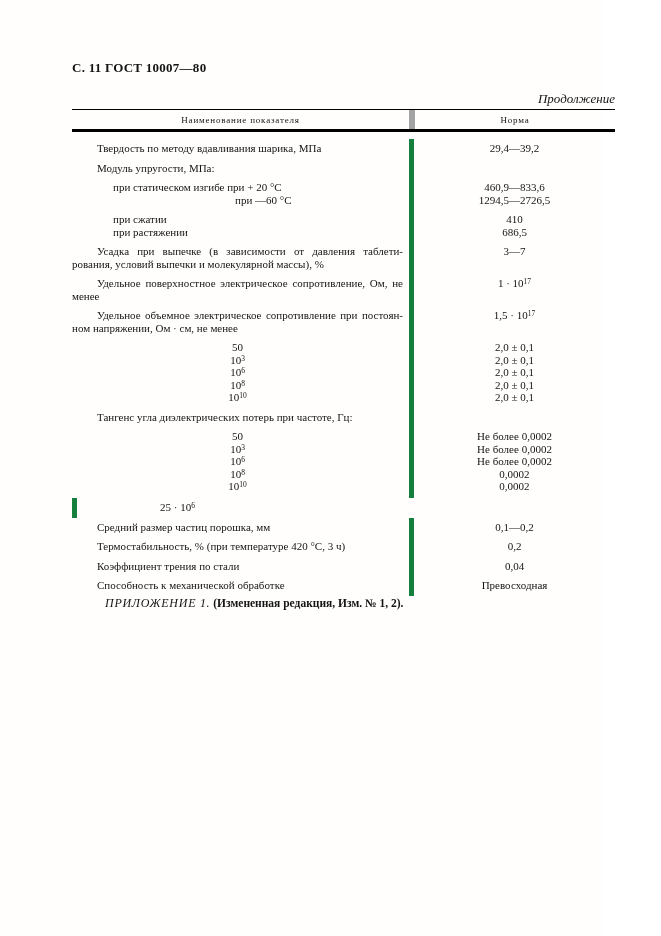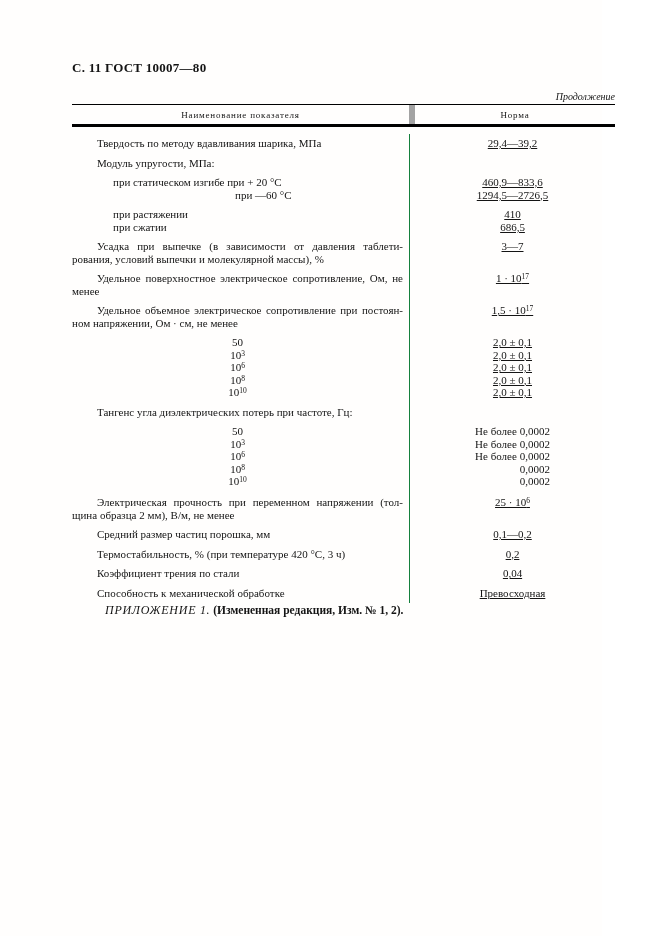--- a/index.html
+++ b/index.html
@@ -20,50 +20,50 @@
   .doc-header {
     font-weight: bold;
     font-size: 13px;
     letter-spacing: 0.02em;
   }
   .continuation {
     margin-top: 15px;
     width: 543px;
     text-align: right;
     font-style: italic;
-    font-size: 10px;
+    font-size: 13px;
   }
   .spec-table {
     margin-top: 2px;
     width: 543px;
     border-top: 1.5px solid #000;
   }
   .t-head { display: flex; border-bottom: 3px solid #000; }
   .th {
     font-size: 9px;
     letter-spacing: 0.09em;
     text-align: center;
     padding: 5px 2px 4px 2px;
   }
   .th.c1w { width: 337px; }
   .th.c2w { width: 206px; border-left: 6px solid #a3a3a3; }
   .t-body { padding-top: 7px; }
   .row { display: flex; }
   .row .c1 { width: 337px; padding: 3px 6px 4px 0; }
-  .row .c2 { width: 206px; border-left: 1px solid #15803d; padding: 3px 2px 4px 2px; text-decoration: underline; }
+  .row .c2 { width: 206px; border-left: 5px solid #15803d; padding: 3px 2px 4px 2px; }
   .ln, .vln { font-size: 11px; line-height: 12.5px; }
   .ln.first { text-indent: 25px; }
   .ln.firstj { text-indent: 25px; text-align: justify; text-align-last: justify; }
   .ln.cont  { text-align: left; }
   .ln.sub   { padding-left: 41px; }
   .ln.sub2  { padding-left: 163px; }
   .ln.centered { text-align: center; }
   .vwrap.center { text-align: center; }
   .vwrap.rightblock { text-align: center; }
-  .vwrap.rightblock .stack { display: inline-block; text-align: right; }
+  .vwrap.rightblock .stack { display: inline-block; }
   sup { font-size: 7.5px; line-height: 0; vertical-align: 3.5px; letter-spacing: 0; }
   .appendix {
     padding-left: 33px;
     font-size: 11.5px;
   }
   .app-italic { font-style: italic; font-size: 12px; letter-spacing: 0.06em; }
   .app-bold { font-weight: bold; }
 </style>
 </head>
 <body>
@@ -106,22 +106,22 @@
           </div>
           <div class="c2">
             <div class="vwrap center">
               <div class="vln">460,9—833,6</div>
               <div class="vln">1294,5—2726,5</div>
             </div>
           </div>
         </div>
         <div class="row">
           <div class="c1">
+            <div class="ln sub">при сжатии</div>
             <div class="ln sub">при растяжении</div>
-            <div class="ln sub">при сжатии</div>
           </div>
           <div class="c2">
             <div class="vwrap center">
               <div class="vln">410</div>
               <div class="vln">686,5</div>
             </div>
           </div>
         </div>
         <div class="row">
           <div class="c1">
@@ -188,24 +188,20 @@
             <div class="ln centered">10<sup>3</sup></div>
             <div class="ln centered">10<sup>6</sup></div>
             <div class="ln centered">10<sup>8</sup></div>
             <div class="ln centered">10<sup>10</sup></div>
           </div>
           <div class="c2">
             <div class="vwrap rightblock"><span class="stack"><div class="vln">Не более 0,0002</div><div class="vln">Не более 0,0002</div><div class="vln">Не более 0,0002</div><div class="vln">0,0002</div><div class="vln">0,0002</div></span></div>
           </div>
         </div>
         <div class="row">
-          <div class="c1">
-            <div class="ln firstj">Электрическая прочность при переменном напряжении (тол-</div>
-            <div class="ln cont">щина образца 2 мм), В/м, не менее</div>
-          </div>
           <div class="c2">
             <div class="vwrap center">
               <div class="vln">25 · 10<sup>6</sup></div>
             </div>
           </div>
         </div>
         <div class="row">
           <div class="c1">
             <div class="ln first">Средний размер частиц порошка, мм</div>
           </div>

